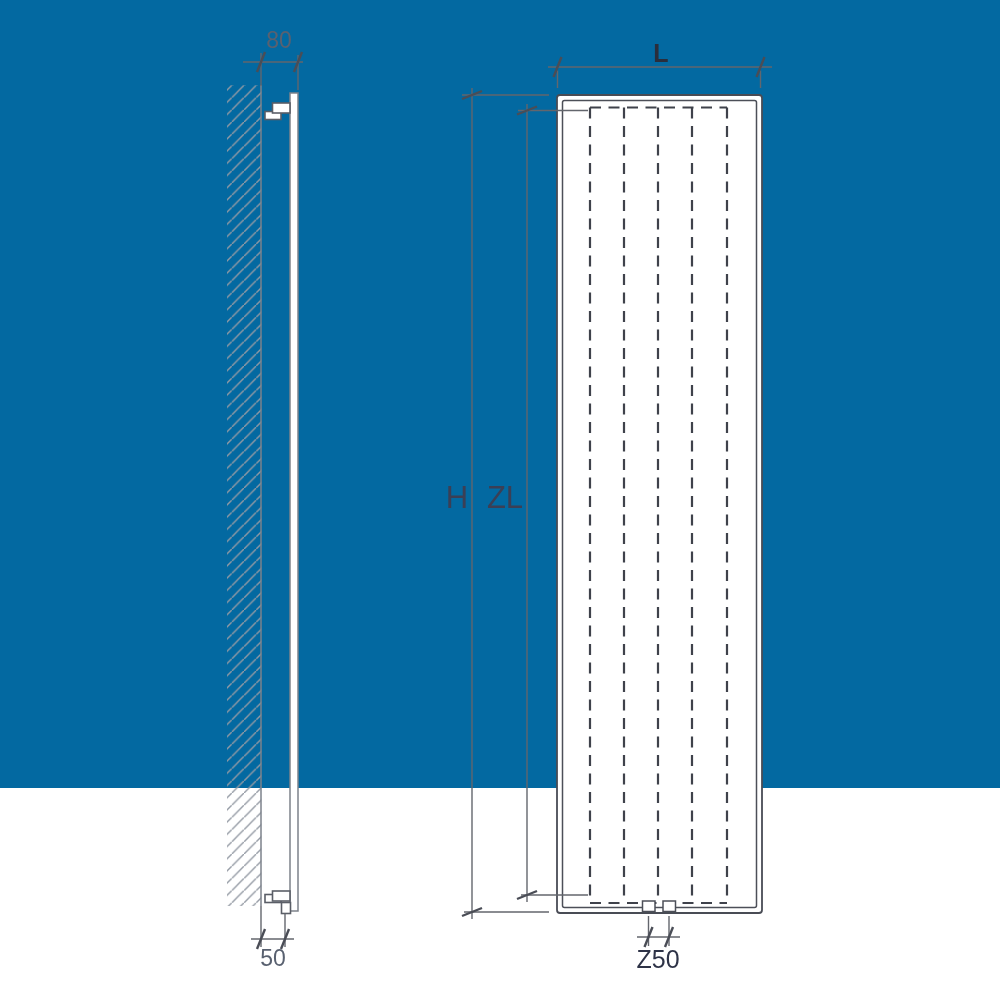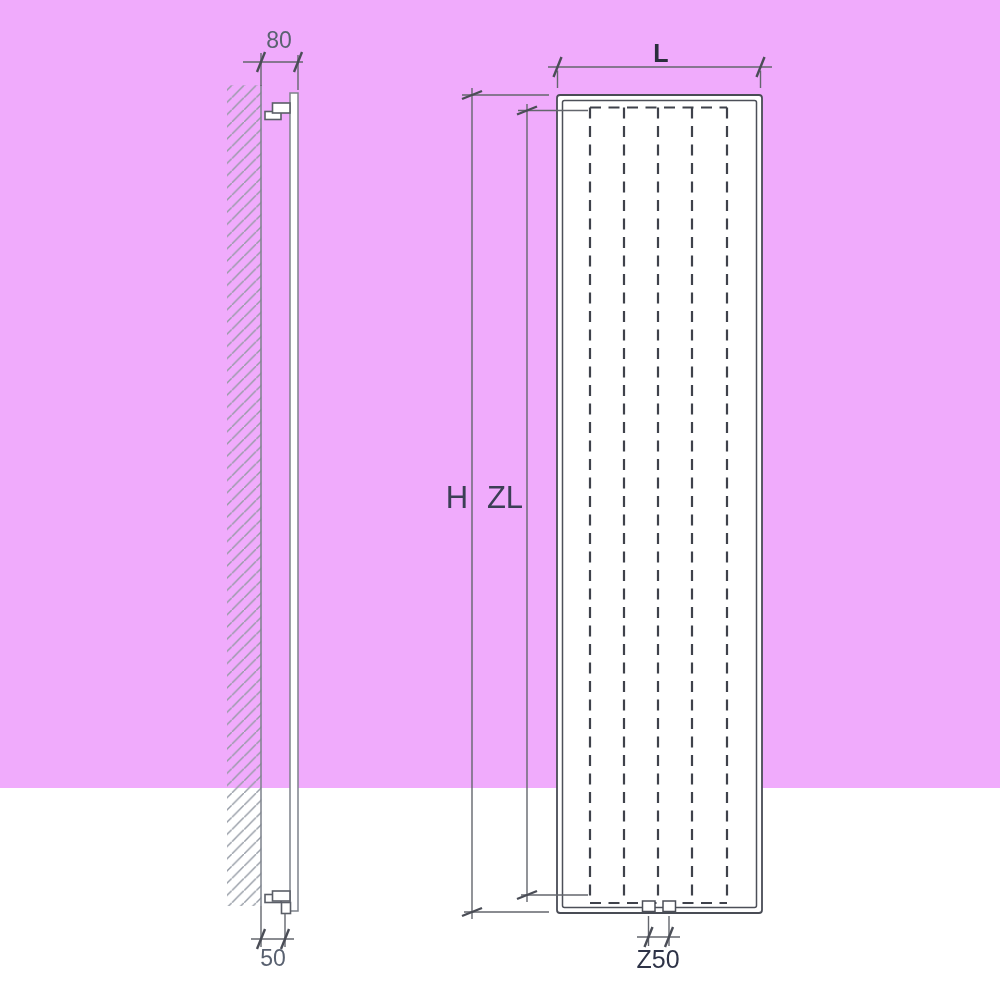--- a/index.html
+++ b/index.html
@@ -7,21 +7,21 @@
     padding: 0;
     background: #ffffff;
     width: 1000px;
     height: 1000px;
     overflow: hidden;
   }
   .stage {
     position: relative;
     width: 1000px;
     height: 788px;
-    background: #f0abfc;
+    background: #0369a1;
     font-family: "Liberation Sans", sans-serif;
   }
   svg { display: block; }
 
   
   .main-line   { stroke: #494c55; stroke-width: 1.8; fill: none; }
   .main-thin   { stroke: #4c4f58; stroke-width: 1.5; fill: none; }
   .dash-line   { stroke: #3f424b; stroke-width: 2.2; fill: none;
                  stroke-dasharray: 11 7.5; }
   .dim-line    { stroke: #63666d; stroke-width: 1.4; fill: none; }

